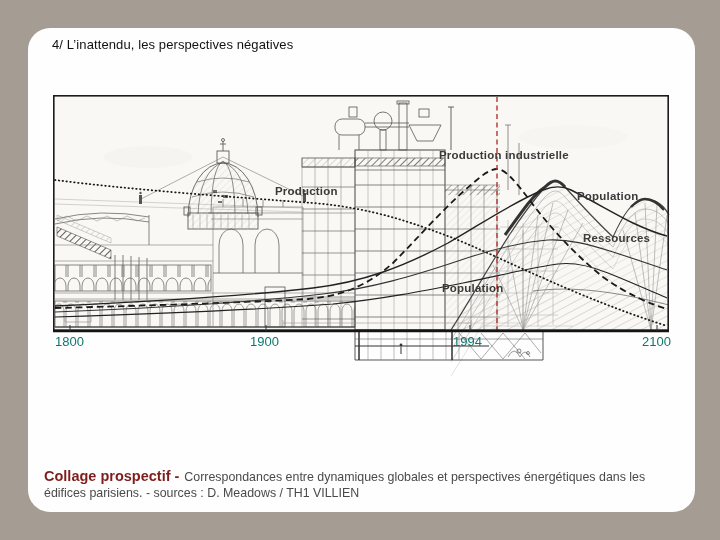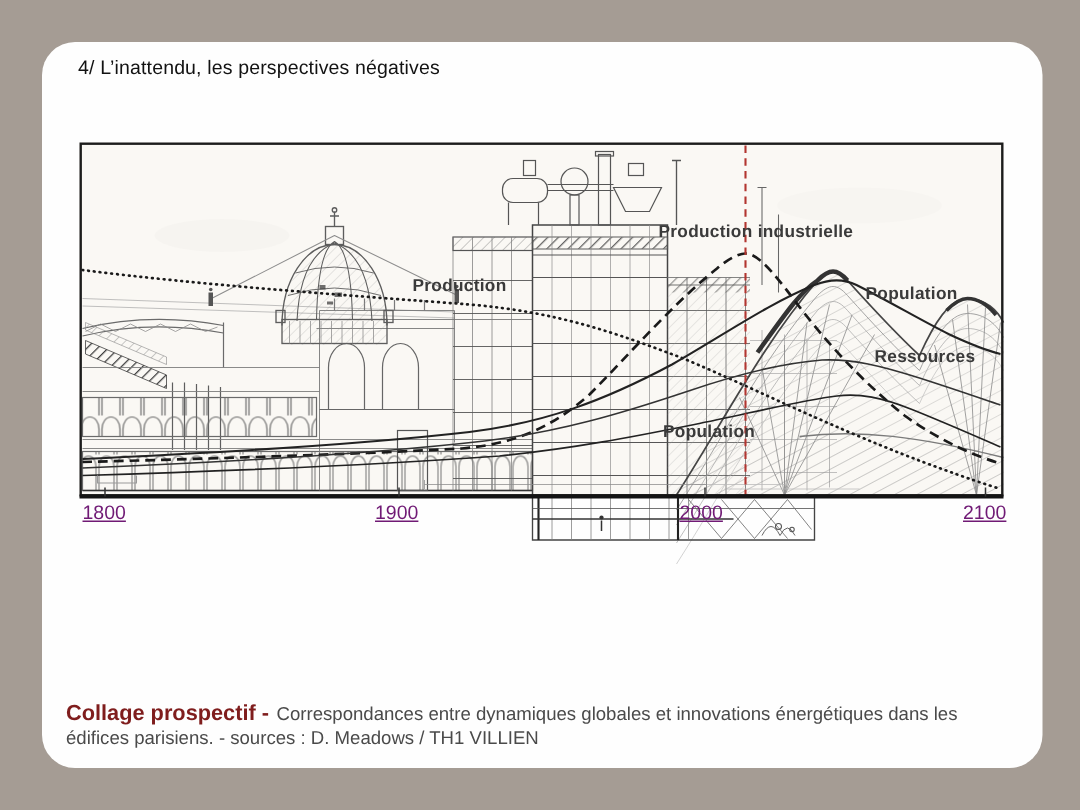--- a/index.html
+++ b/index.html
@@ -23,23 +23,22 @@
   .fig-label{
     position:absolute;font-size:11.5px;font-weight:600;color:#3a3a3a;
     letter-spacing:0.2px;white-space:nowrap;z-index:3;
   }
   .lbl-ressources{left:222px;top:90px;}
   .lbl-production{left:386px;top:54px;}
   .lbl-population{left:524px;top:95px;}
   .lbl-nourriture{left:530px;top:137px;}
   .lbl-pollution{left:389px;top:187px;}
   .year{
-    position:absolute;top:239px;font-size:13px;color:#701a75;z-index:3;
+    position:absolute;top:239px;font-size:13px;color:#0f766e;z-index:3;
     white-space:nowrap;
-    text-decoration:underline;
   }
   .yr-1800{left:2px;}
   .yr-1900{left:197px;text-align:right;}
   .yr-2000{left:400px;}
   .yr-2100{left:589px;}
   .caption{
     position:absolute;left:16px;top:440px;width:624px;
     font-size:12.4px;line-height:16px;color:#4a4a4a;
   }
   .caption .lead{
@@ -211,23 +210,23 @@
       </svg>
 
       <span class="fig-label lbl-ressources">Production</span>
       <span class="fig-label lbl-production">Production industrielle</span>
       <span class="fig-label lbl-population">Population</span>
       <span class="fig-label lbl-nourriture">Ressources</span>
       <span class="fig-label lbl-pollution">Population</span>
 
       <span class="year yr-1800">1800</span>
       <span class="year yr-1900">1900</span>
-      <span class="year yr-2000">2000</span>
+      <span class="year yr-2000">1994</span>
       <span class="year yr-2100">2100</span>
     </div>
 
     <div class="caption">
-      <span class="lead">Collage prospectif -</span><span>Correspondances entre dynamiques globales et innovations énergétiques dans les</span><br>
+      <span class="lead">Collage prospectif -</span><span>Correspondances entre dynamiques globales et perspectives énergétiques dans les</span><br>
       <span>édifices parisiens.  - sources : D. Meadows / TH1 VILLIEN</span>
     </div>
 
   </div>
 </div>
 
 </body></html>

